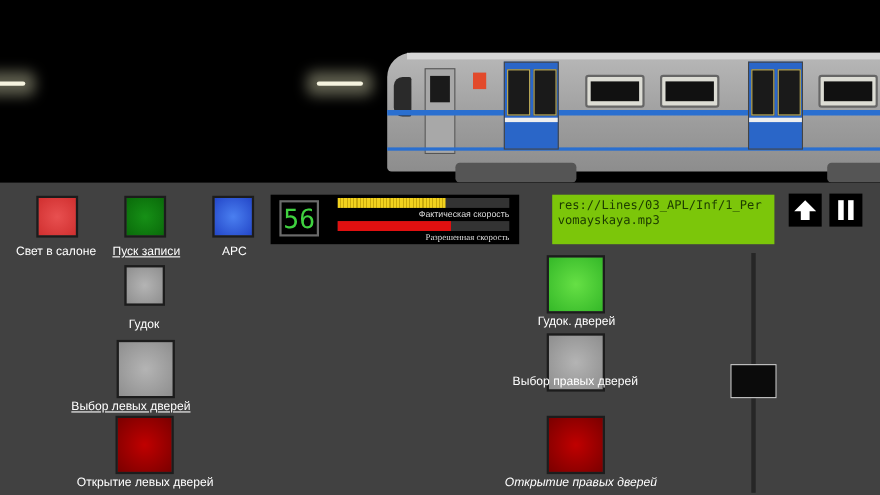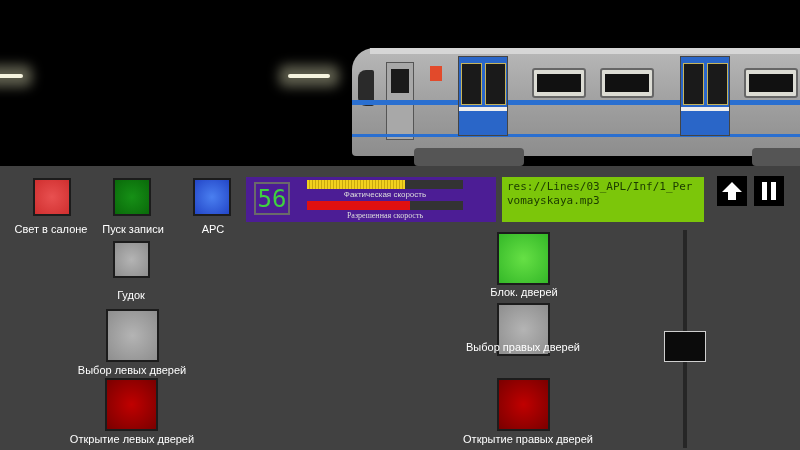--- a/index.html
+++ b/index.html
@@ -20,25 +20,25 @@
 
   .btn { position:absolute; border:2px solid #1c1c1c; box-sizing:border-box; cursor:pointer; }
   .lbl { position:absolute; color:#fff; font-size:11px; white-space:nowrap; text-align:left; transform:translateX(-50%); }
   .red { background:radial-gradient(circle,#e85050,#d02f2f); }
   .green { background:radial-gradient(circle,#169016,#0a6a0a); }
   .blue { background:radial-gradient(circle,#4a7ff0,#2346c8); }
   .grey { background:radial-gradient(circle,#b4b4b4,#8e8e8e); }
   .bright-green { background:radial-gradient(circle,#66e045,#34b828); }
   .dark-red { background:radial-gradient(circle,#c00000,#7a0000); }
 
-  .speed-panel { position:absolute; left:246px; top:177px; width:250px; height:45px; background:#4c1d95; }
+  .speed-panel { position:absolute; left:246px; top:177px; width:226px; height:45px; background:#000000; }
   .speed-num { position:absolute; left:8px; top:5px; width:36px; height:33px; border:2px solid #6a6a6a; box-sizing:border-box; color:#3fd23f; font-family:"DejaVu Sans Mono", monospace; font-size:24px; line-height:30px; text-align:center; }
   .bar { position:absolute; left:61px; width:156px; height:9px; background:#333; }
   .bar .fill { height:100%; }
-  .bar-lbl { position:absolute; left:61px; width:156px; color:#ddd; font-size:8px; text-align:center; }
+  .bar-lbl { position:absolute; left:61px; width:156px; color:#ddd; font-size:8px; text-align:right; }
   .path-box { position:absolute; left:502px; top:177px; width:202px; height:45px; background:#7cc60a; color:#1b3a00; font-family:"DejaVu Sans Mono", monospace; font-size:11px; line-height:14px; padding:3px 5px; box-sizing:border-box; word-break:break-all; }
   .icon-btn { position:absolute; top:176px; width:30px; height:30px; background:#000; color:#fff; display:flex; align-items:center; justify-content:center; cursor:pointer; }
   .slider-track { position:absolute; left:683px; top:230px; width:4px; height:218px; background:#262626; }
   .slider-thumb { position:absolute; left:664px; top:331px; width:42px; height:31px; background:#0b0b0b; border:1px solid #cfcfcf; box-sizing:border-box; cursor:grab; }
 </style>
 </head>
 <body>
 
 <div class="view">
   <div class="lamp" style="left:-5px;top:74px;width:28px;"></div>
@@ -69,30 +69,30 @@
     </div>
     <div class="bogie" style="left:62px;width:110px;"></div>
     <div class="bogie" style="left:400px;width:60px;"></div>
   </div>
 </div>
 
 <div class="btn red" style="left:33px;top:178px;width:38px;height:38px;"></div>
 <div class="lbl" style="left:51px;top:223px;">Свет в салоне</div>
 
 <div class="btn green" style="left:113px;top:178px;width:38px;height:38px;"></div>
-<div class="lbl" style="left:133px;top:223px;">Пуск записи</div>
+<div class="lbl" style="left:133px;top:223px;text-decoration:underline;">Пуск записи</div>
 
 <div class="btn blue" style="left:193px;top:178px;width:38px;height:38px;"></div>
 <div class="lbl" style="left:213px;top:223px;">АРС</div>
 
 <div class="btn grey" style="left:113px;top:241px;width:37px;height:37px;"></div>
 <div class="lbl" style="left:131px;top:289px;">Гудок</div>
 
 <div class="btn grey" style="left:106px;top:309px;width:53px;height:53px;"></div>
-<div class="lbl" style="left:132px;top:364px;">Выбор левых дверей</div>
+<div class="lbl" style="left:119px;top:364px;text-decoration:underline;">Выбор левых дверей</div>
 
 <div class="btn dark-red" style="left:105px;top:378px;width:53px;height:53px;"></div>
 <div class="lbl" style="left:132px;top:433px;">Открытие левых дверей</div>
 
 <div class="speed-panel">
   <div class="speed-num">56</div>
   <div class="bar" style="top:3px;">
     <div class="fill" style="width:63%;background:repeating-linear-gradient(90deg,#f2d21e 0 2px,#c9a90e 2px 3px);"></div>
   </div>
   <div class="bar-lbl" style="top:13px;">Фактическая скорость</div>
@@ -109,22 +109,22 @@
     </svg>
 </div>
 <div class="icon-btn" style="left:754px;">
   <svg width="18" height="20" viewBox="0 0 18 20">
       <rect x="2" y="1" width="5" height="18" fill="#fff"></rect>
       <rect x="11" y="1" width="5" height="18" fill="#fff"></rect>
     </svg>
 </div>
 
 <div class="btn bright-green" style="left:497px;top:232px;width:53px;height:53px;"></div>
-<div class="lbl" style="left:524px;top:286px;">Блок. дверей</div>
+<div class="lbl" style="left:524px;top:286px;">Гудок. дверей</div>
 
 <div class="btn grey" style="left:497px;top:303px;width:53px;height:53px;"></div>
 <div class="lbl" style="left:523px;top:341px;">Выбор правых дверей</div>
 
 <div class="btn dark-red" style="left:497px;top:378px;width:53px;height:53px;"></div>
-<div class="lbl" style="left:528px;top:433px;">Открытие правых дверей</div>
+<div class="lbl" style="left:528px;top:433px;font-style:italic;">Открытие правых дверей</div>
 
 <div class="slider-track"></div>
 <div class="slider-thumb"></div>
 
 </body></html>

